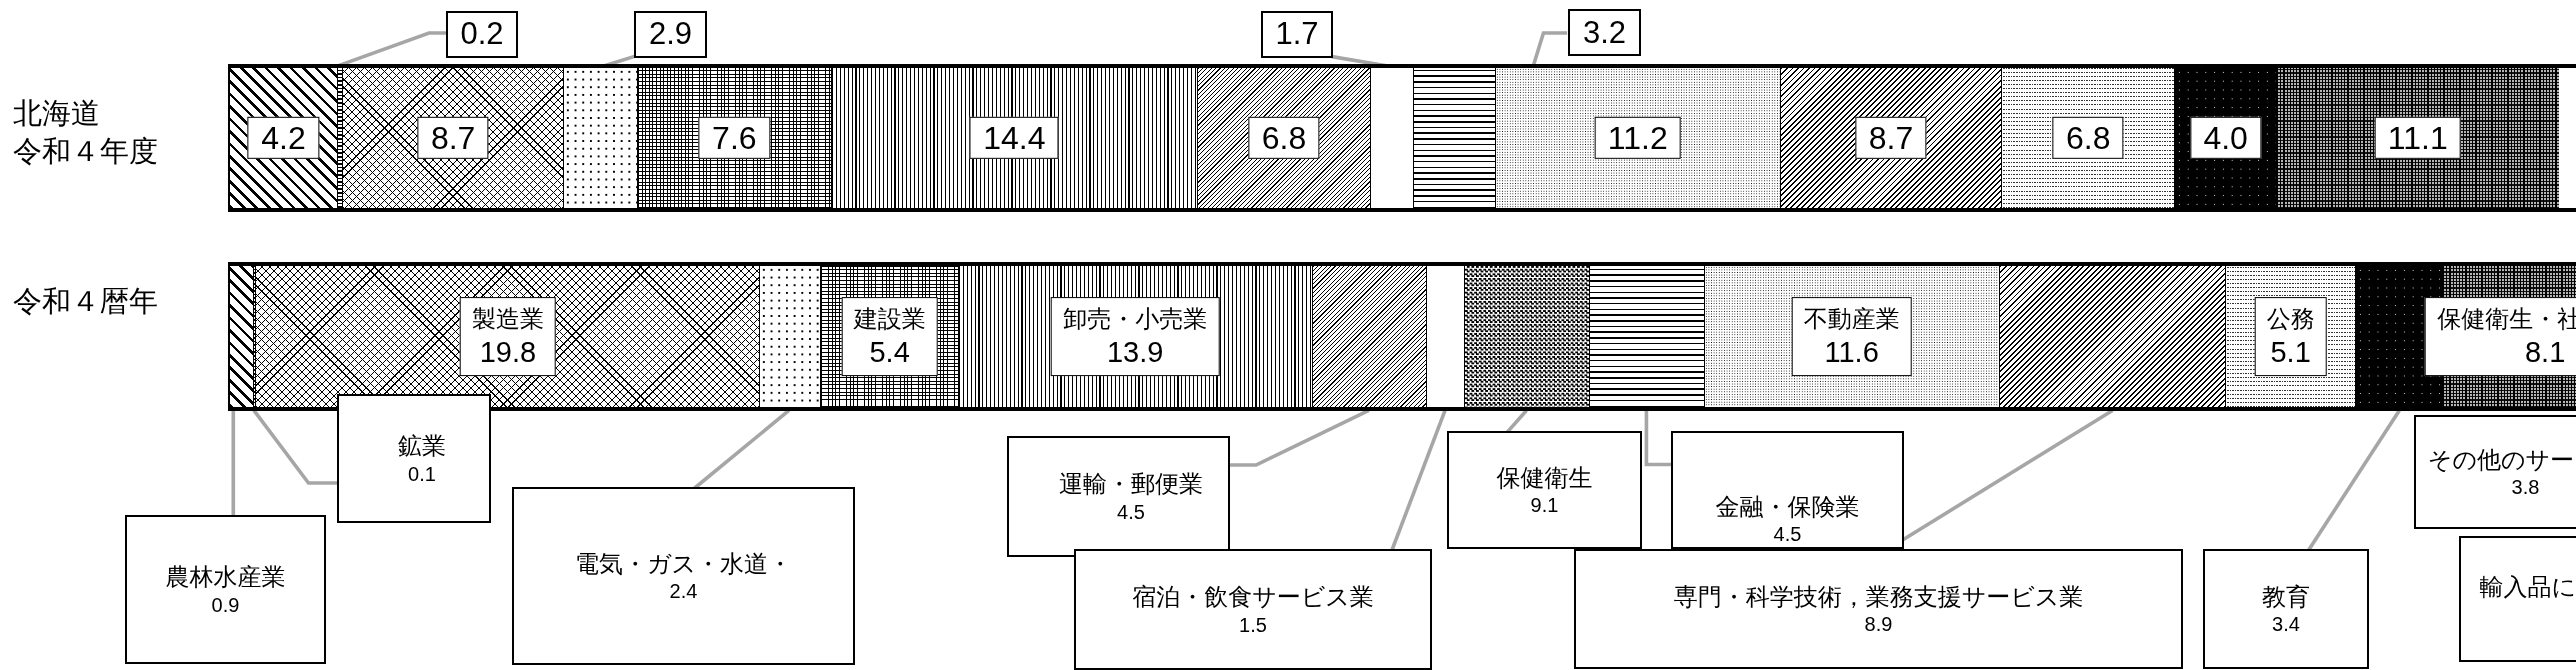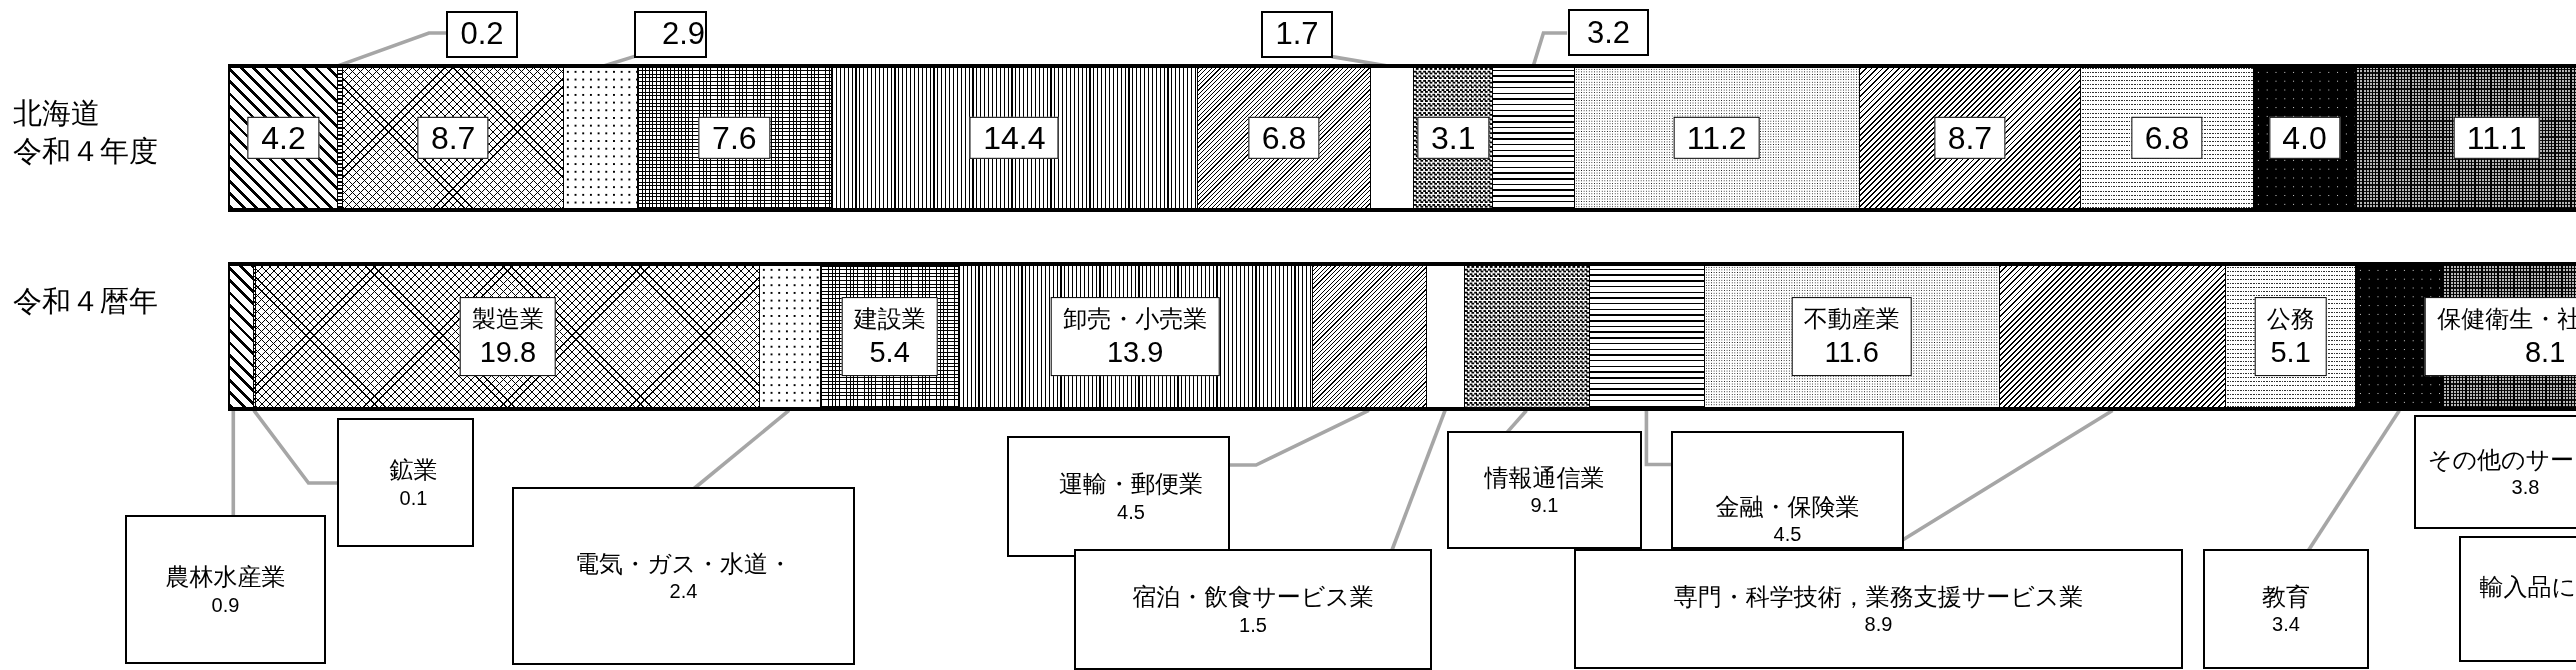--- a/index.html
+++ b/index.html
@@ -100,25 +100,20 @@
         <div class="inlabel t">
           <div class="">14.4</div>
         </div>
       </div>
       <div class="seg p6" style="width: 6.8%;">
         <div class="inlabel t">
           <div class="">6.8</div>
         </div>
       </div>
       <div class="seg p7" style="width: 1.7%;"></div>
-      <div class="seg p8" style="width: 3.1%;">
-        <div class="inlabel t">
-          <div class="">3.1</div>
-        </div>
-      </div>
       <div class="seg p9" style="width: 3.2%;"></div>
       <div class="seg p10" style="width: 11.2%;">
         <div class="inlabel t">
           <div class="">11.2</div>
         </div>
       </div>
       <div class="seg p11" style="width: 8.7%;">
         <div class="inlabel t">
           <div class="">8.7</div>
         </div>
@@ -183,52 +178,52 @@
         <div class="inlabel b">
           <div class="nm">保健衛生・社会事業</div>
           <div class="vl">8.1</div>
         </div>
       </div>
     </div>
 
   <div class="co t" style="left:446px;top:10.8px;width:72px;height:47px;">
     <span>0.2</span>
   </div>
-  <div class="co t" style="left:634px;top:10.8px;width:73px;height:47px;text-align:right;">
+  <div class="co t" style="left:634px;top:10.8px;width:73px;height:47px;">
     <span>2.9</span>
   </div>
   <div class="co t" style="left:1261px;top:10.8px;width:72px;height:47px;">
     <span>1.7</span>
   </div>
-  <div class="co t" style="left:1568px;top:9.3px;width:81px;height:47px;">
+  <div class="co t" style="left:1568px;top:9.3px;width:73px;height:47px;">
     <span>3.2</span>
   </div>
 
   <div class="co" style="left:125px;top:515px;width:201px;height:149px;">
     <div class="nm">農林水産業</div>
     <div class="vl">0.9</div>
   </div>
-  <div class="co" style="left:337px;top:418px;width:137px;height:129px;padding-left:16px;">
+  <div class="co" style="left:337px;top:394px;width:154px;height:129px;padding-left:16px;">
     <div class="nm">鉱業</div>
     <div class="vl">0.1</div>
   </div>
   <div class="co" style="left:512px;top:487px;width:343px;height:178px;">
     <div class="nm">電気・ガス・水道・</div>
     <div class="vl">2.4</div>
   </div>
   <div class="co" style="left:1007px;top:436px;width:223px;height:121px;padding-left:25px;">
     <div class="nm">運輸・郵便業</div>
     <div class="vl">4.5</div>
   </div>
   <div class="co" style="left:1074px;top:549px;width:358px;height:121px;">
     <div class="nm">宿泊・飲食サービス業</div>
     <div class="vl">1.5</div>
   </div>
   <div class="co" style="left:1447px;top:431px;width:195px;height:118px;">
-    <div class="nm">情報通信業</div>
+    <div class="nm">保健衛生</div>
     <div class="vl">9.1</div>
   </div>
   <div class="co" style="left:1671px;top:431px;width:233px;height:118px;justify-content:flex-end;">
     <div class="nm">金融・保険業</div>
     <div class="vl">4.5</div>
   </div>
   <div class="co" style="left:1574px;top:549px;width:609px;height:120px;">
     <div class="nm">専門・科学技術，業務支援サービス業</div>
     <div class="vl">8.9</div>
   </div>

